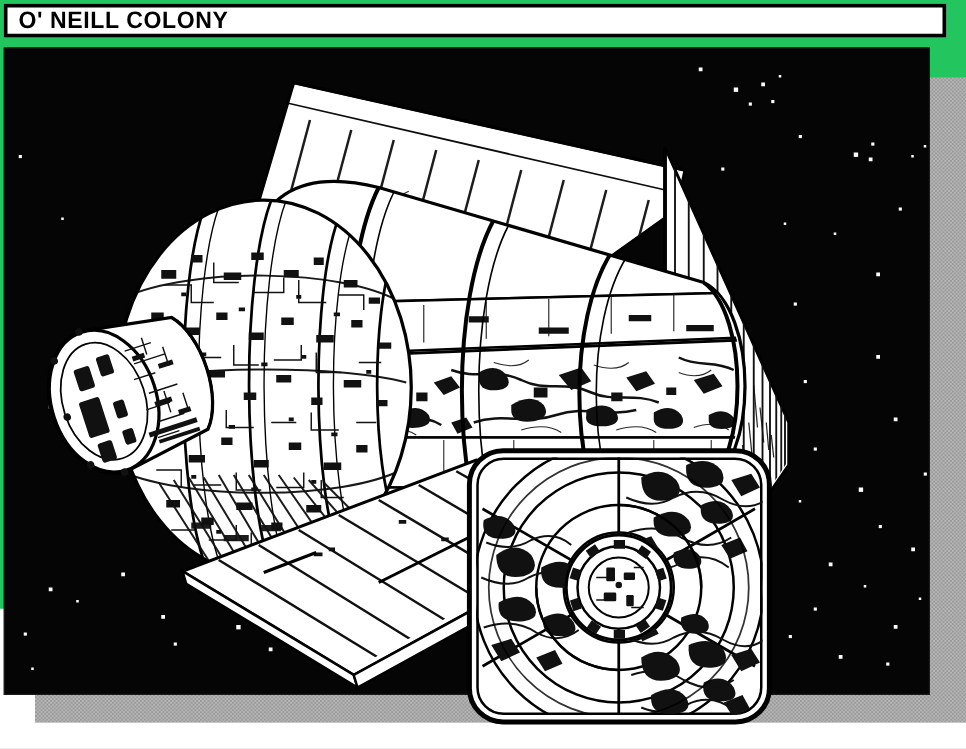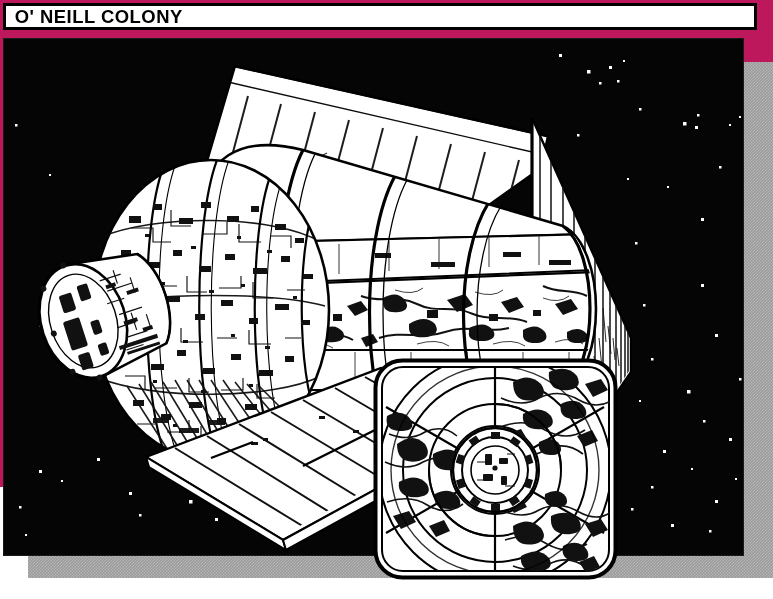--- a/index.html
+++ b/index.html
@@ -9,21 +9,21 @@
     width: 773px;
     height: 599px;
     overflow: hidden;
     font-family: "Liberation Sans", sans-serif;
   }
 
   #page {
     position: relative;
     width: 773px;
     height: 487px;
-    background: #be185d;
+    background: #22c55e;
   }
 
   
   .title-plate {
     position: absolute;
     left: 3px;
     top: 3px;
     width: 754px;
     height: 27px;
     background: #ffffff;

